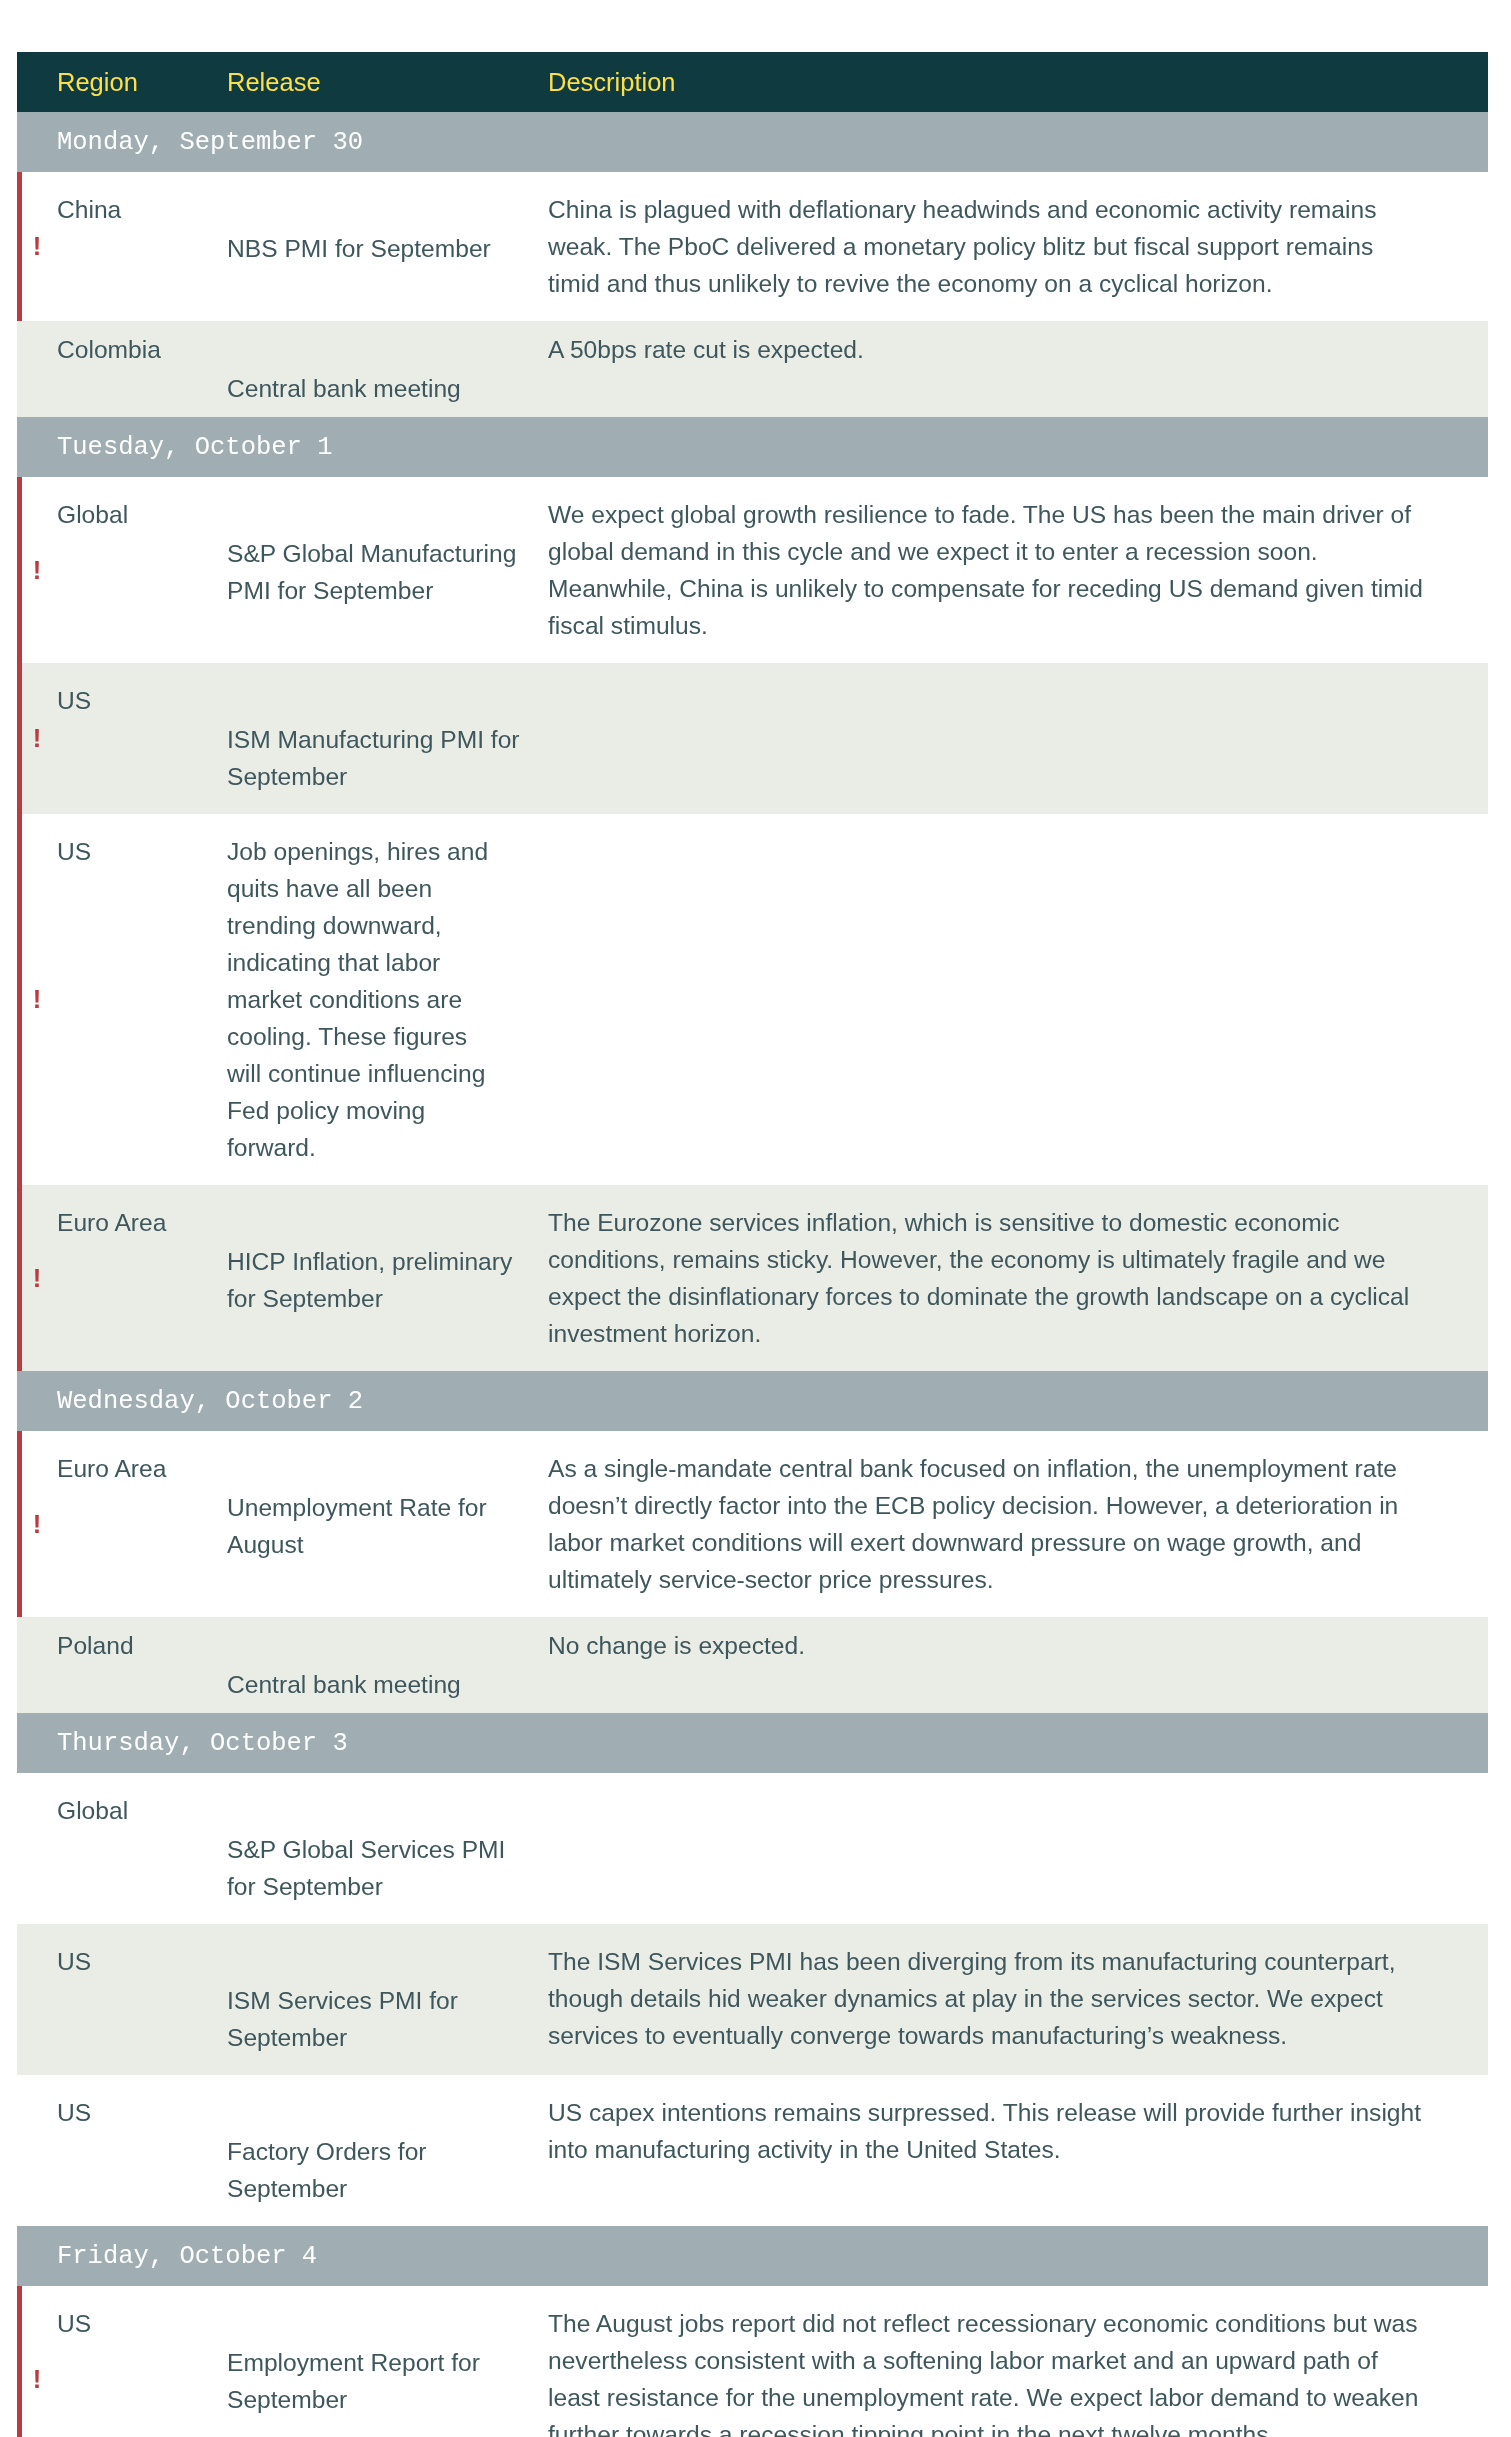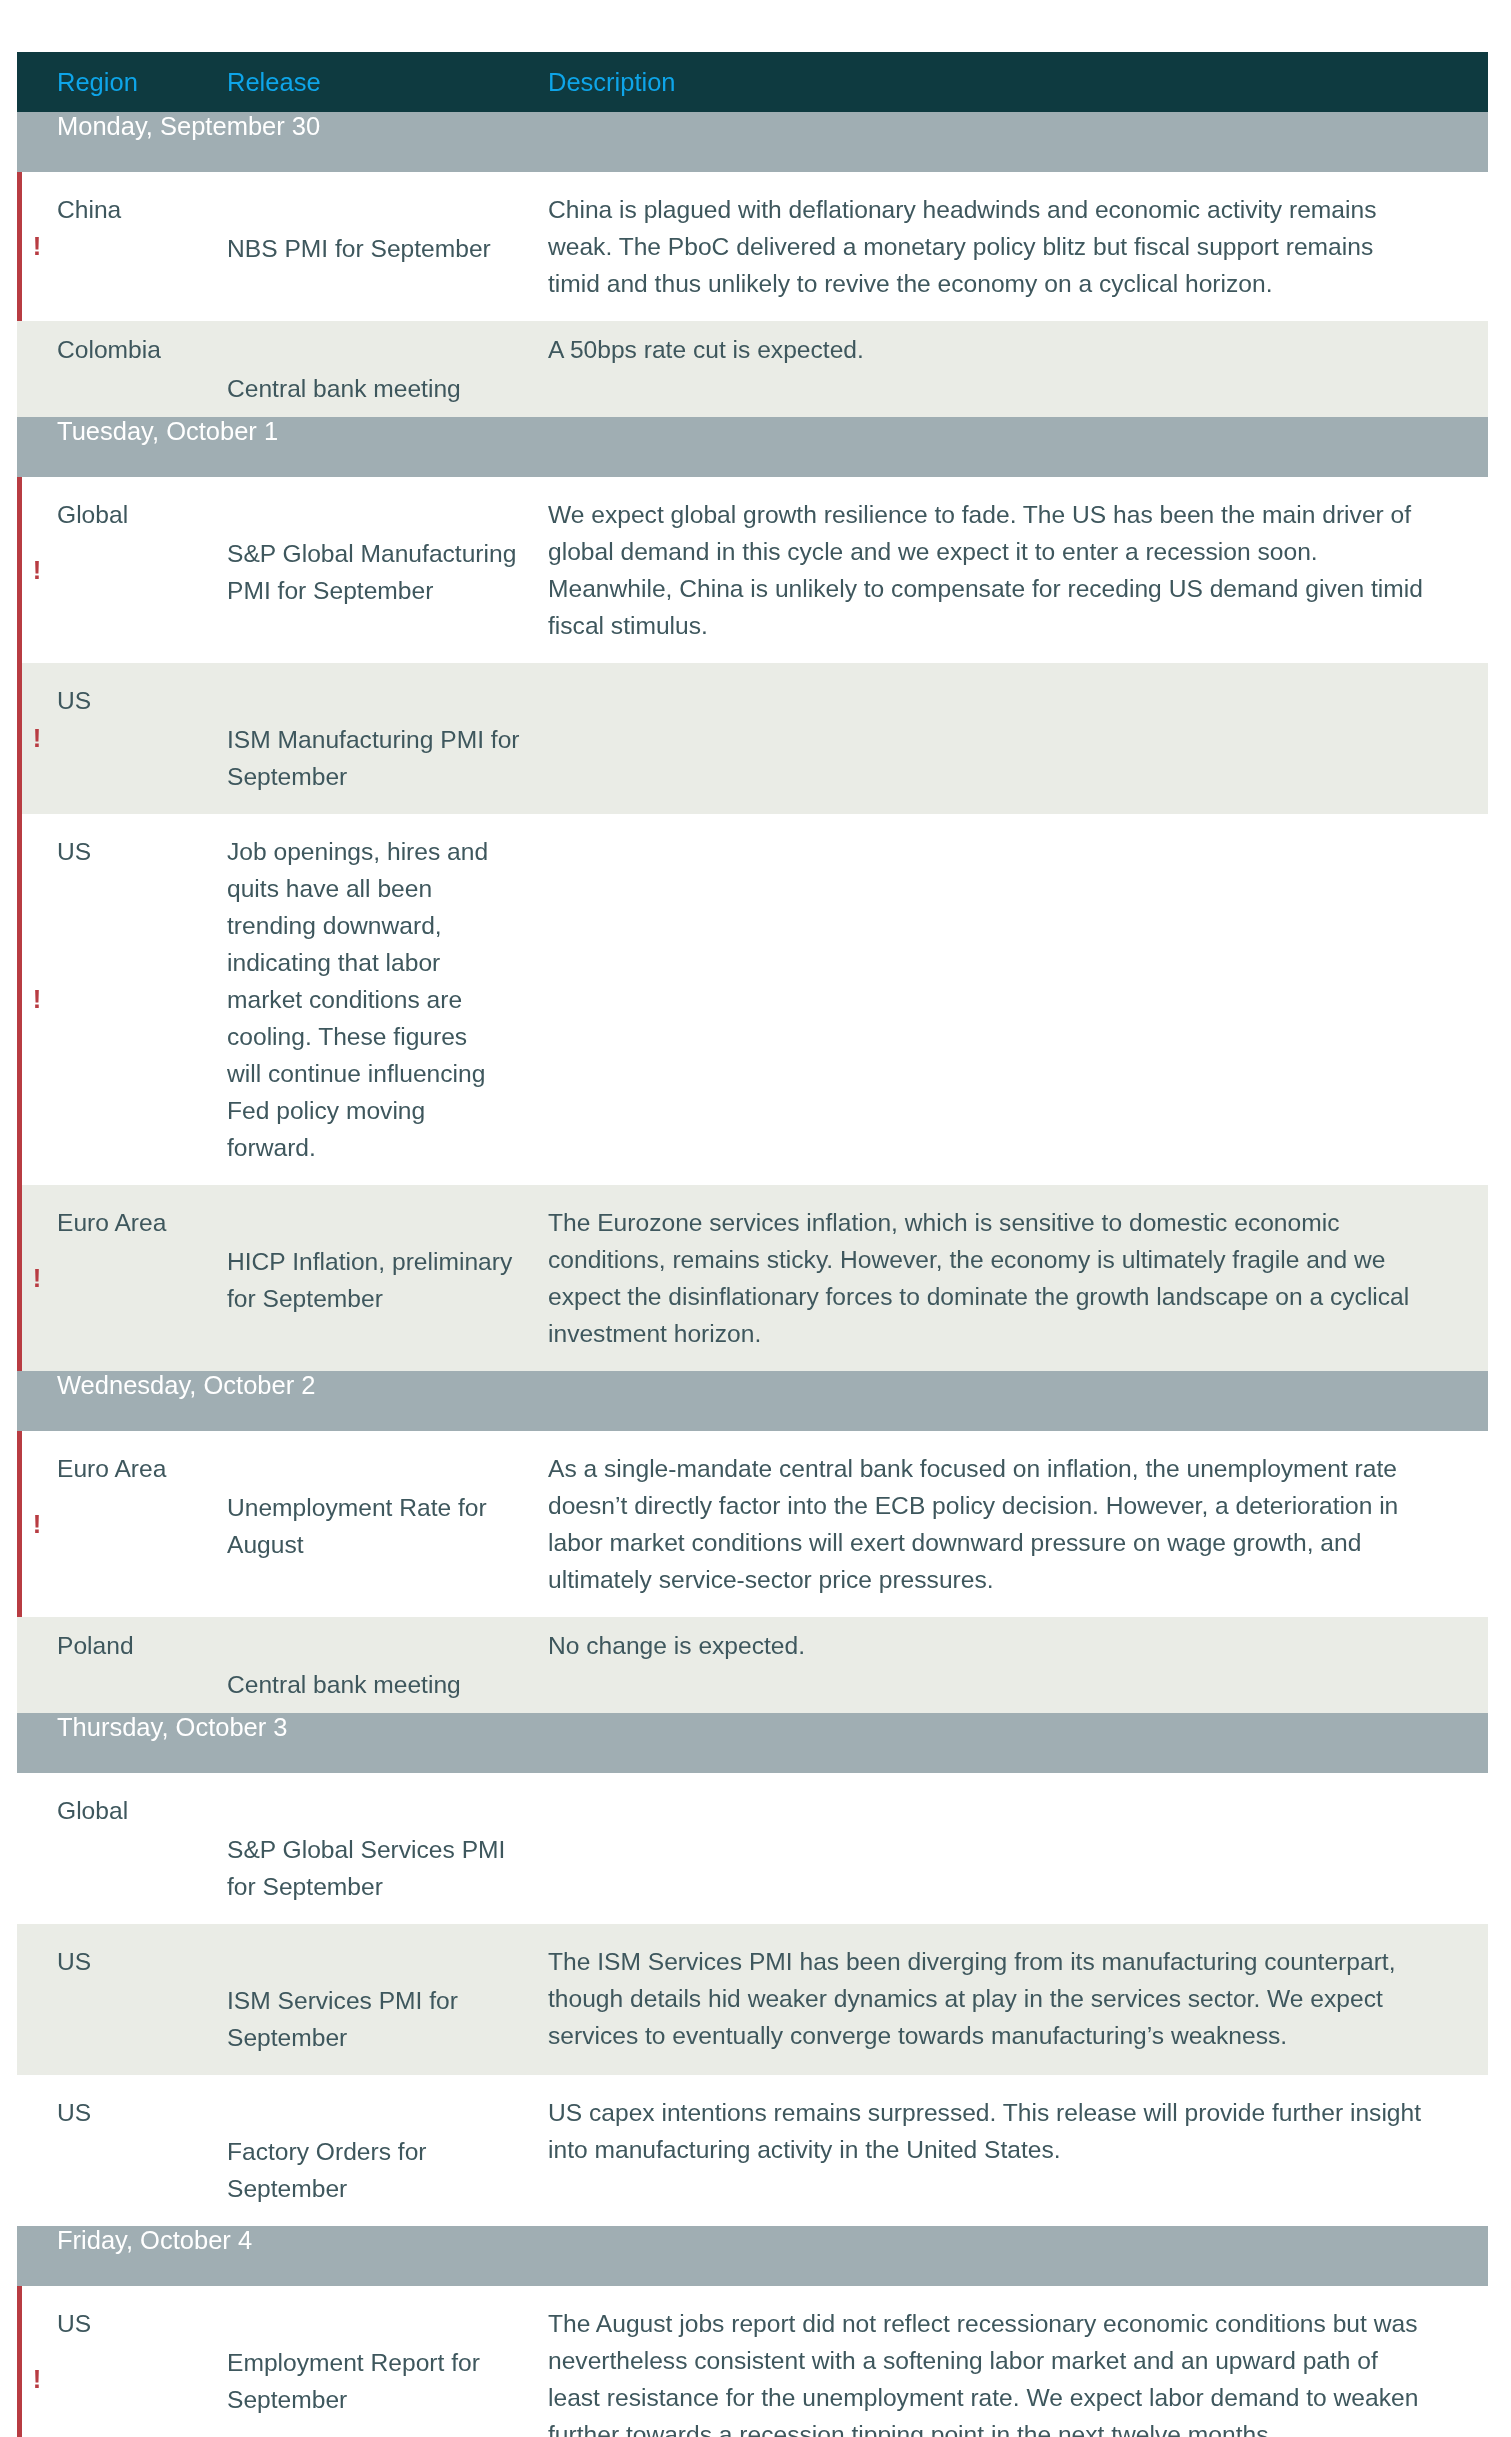--- a/index.html
+++ b/index.html
@@ -20,34 +20,36 @@
   .cal-table {
     width: 1471px;
   }
   
   .thead {
     display: grid;
     grid-template-columns: 40px 170px 321px 1fr;
     align-items: center;
     height: 60px;
     background: #0e3a40;
-    color: #0ea5e9;
+    color: #fde047;
     font-size: 25.5px;
   }
   .thead .h { grid-column: 2; }
   .thead .h2 { grid-column: 3; }
   .thead .h3 { grid-column: 4; }
   
   .band {
     height: 60px;
     display: flex;
+    align-items: center;
     padding-left: 40px;
     background: #a0aeb3;
     color: #ffffff;
     font-size: 25.5px;
+    font-family: Liberation Mono, monospace;
   }
   
   .row {
     position: relative;
     display: grid;
     grid-template-columns: 40px 170px 321px 1fr;
     padding: 19px 0;
     font-size: 24.6px;
     line-height: 37px;
     background: #ffffff;

